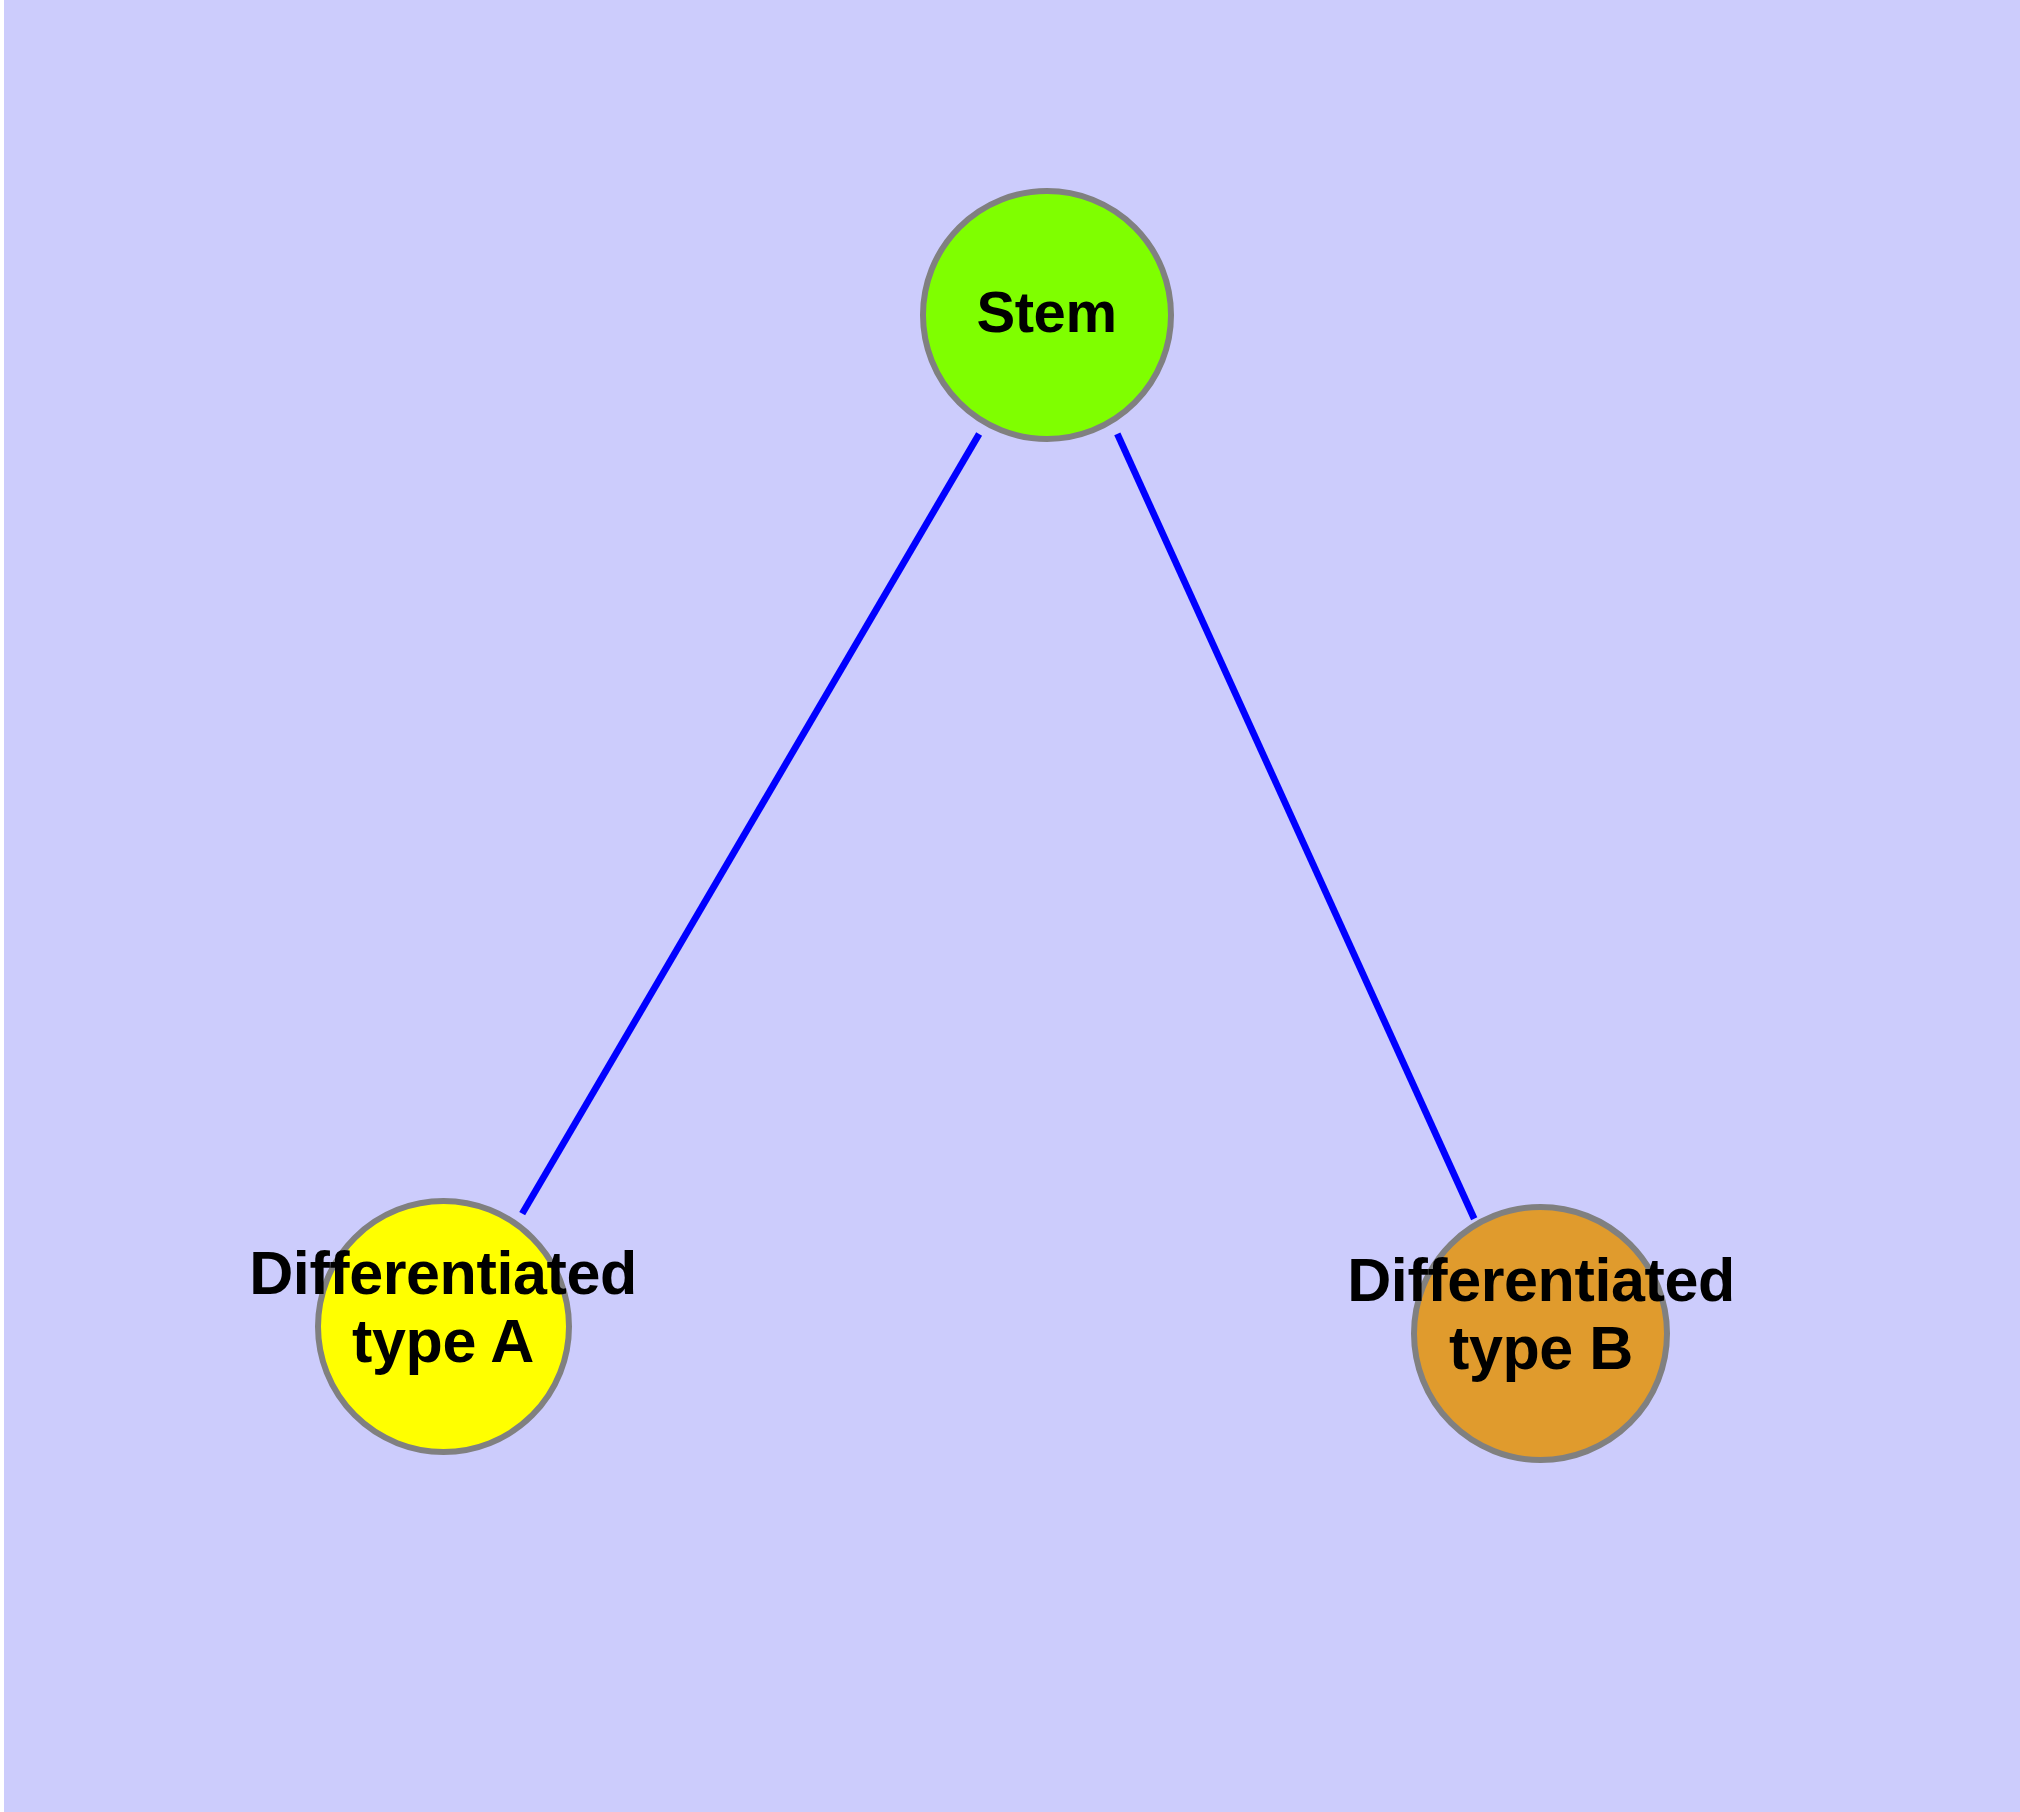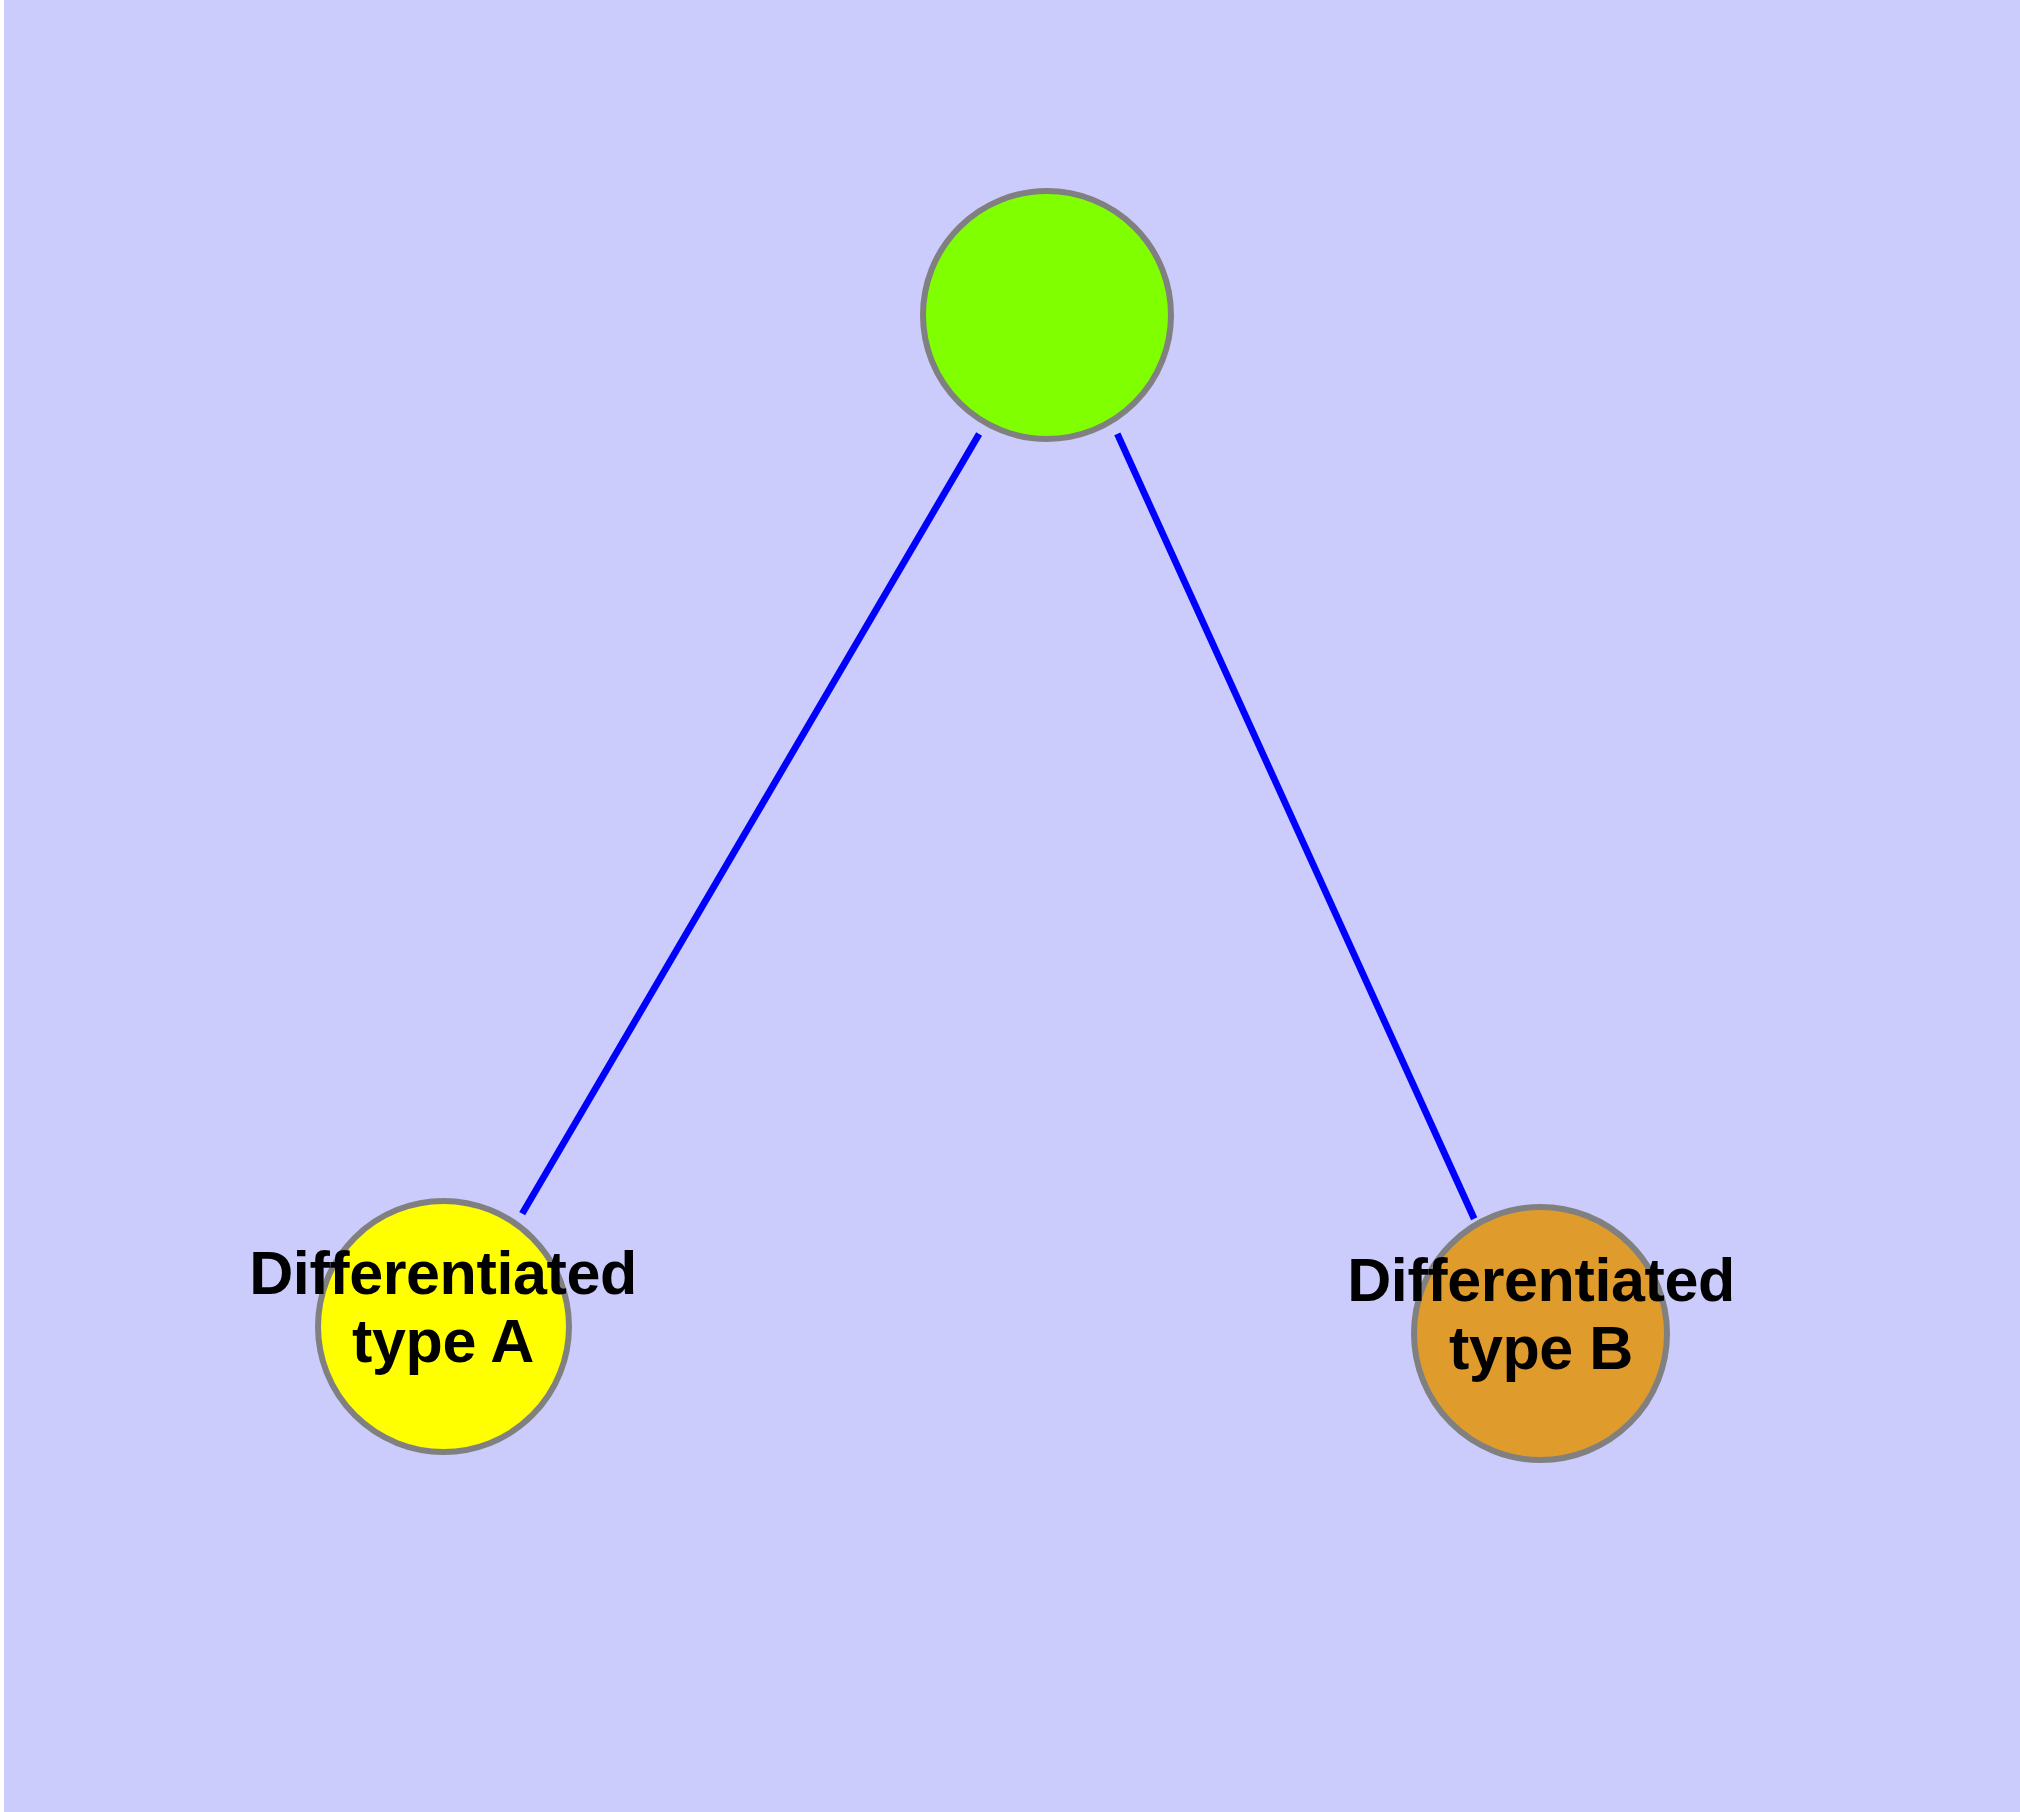--- a/index.html
+++ b/index.html
@@ -105,15 +105,16 @@
   </svg>
 
   <div id="node-diff-a" class="graph-node"></div>
   <div id="node-diff-b" class="graph-node"></div>
   <div id="node-stem" class="graph-node"></div>
 
   <div id="label-diff-a" class="node-label"><span>Differentiated</span><br><span>type A</span></div>
 
   <div id="label-diff-b" class="node-label"><span>Differentiated</span><br><span>type B</span></div>
 
+  <div id="label-stem" class="node-label"><span>Stem</span></div>
 
 </div>
 
 
 </body></html>

